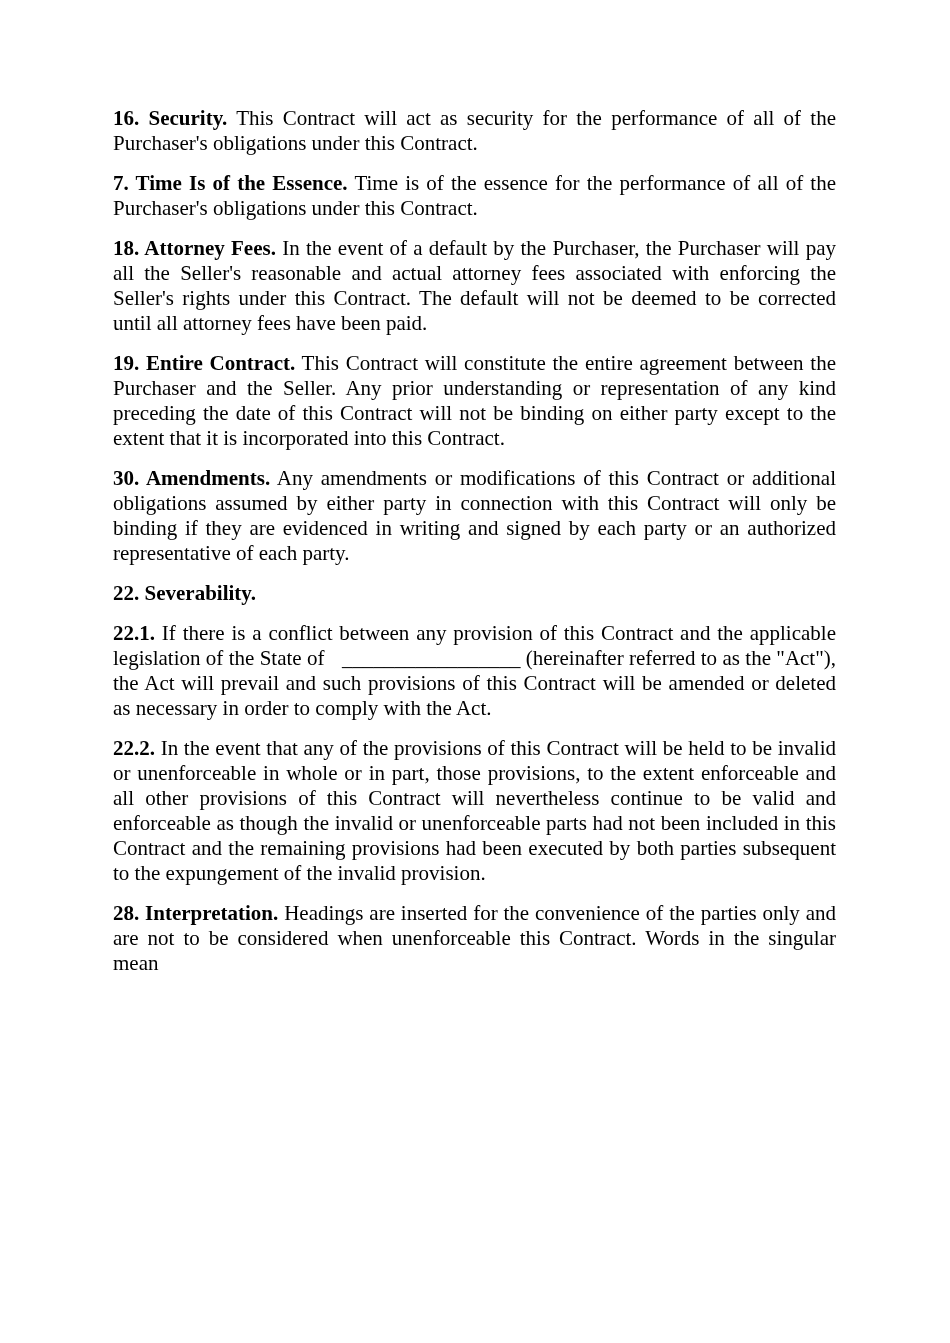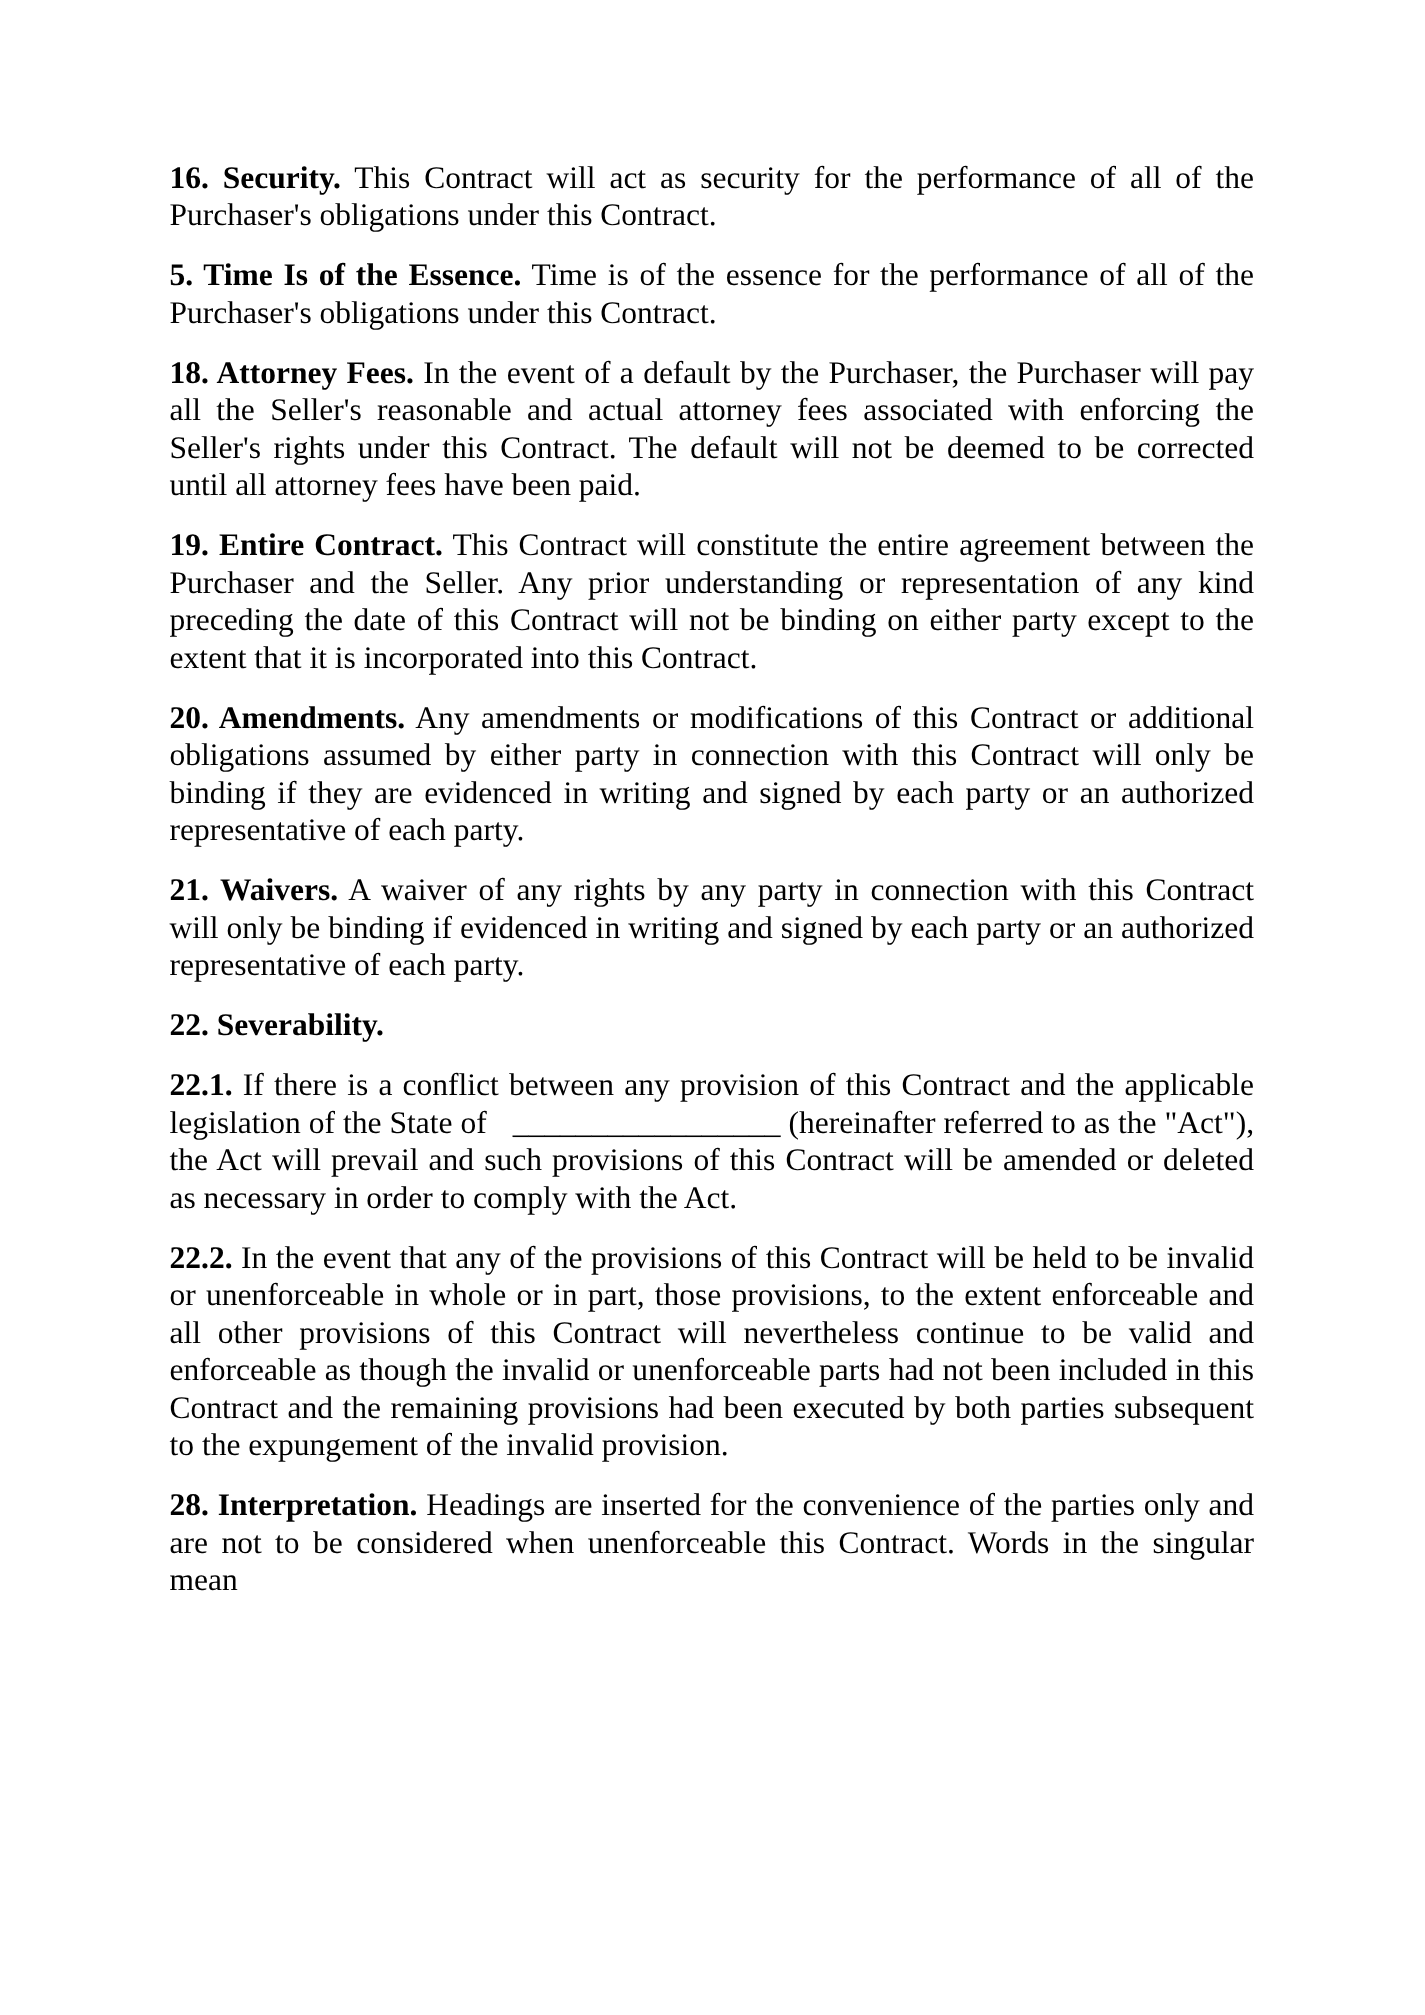--- a/index.html
+++ b/index.html
@@ -35,29 +35,28 @@
     margin-left: 12px;
   }
 </style>
 </head>
 <body>
 
 <div class="page">
 
   <p class="clause"><b class="clause-label">16. Security.</b> <span>This Contract will act as security for the performance of all of the Purchaser's obligations under this Contract.</span></p>
 
-  <p class="clause"><b class="clause-label">5. Time Is of the Essence.</b> <span>Time is of the essence for the performance of all of the Purchaser's obligations under this Contract.</span></p>
+  <p class="clause"><b class="clause-label">7. Time Is of the Essence.</b> <span>Time is of the essence for the performance of all of the Purchaser's obligations under this Contract.</span></p>
 
   <p class="clause"><b class="clause-label">18. Attorney Fees.</b> <span>In the event of a default by the Purchaser, the Purchaser will pay all the Seller's reasonable and actual attorney fees associated with enforcing the Seller's rights under this Contract. The default will not be deemed to be corrected until all attorney fees have been paid.</span></p>
 
   <p class="clause"><b class="clause-label">19. Entire Contract.</b> <span>This Contract will constitute the entire agreement between the Purchaser and the Seller. Any prior understanding or representation of any kind preceding the date of this Contract will not be binding on either party except to the extent that it is incorporated into this Contract.</span></p>
 
-  <p class="clause"><b class="clause-label">20. Amendments.</b> <span>Any amendments or modifications of this Contract or additional obligations assumed by either party in connection with this Contract will only be binding if they are evidenced in writing and signed by each party or an authorized representative of each party.</span></p>
+  <p class="clause"><b class="clause-label">30. Amendments.</b> <span>Any amendments or modifications of this Contract or additional obligations assumed by either party in connection with this Contract will only be binding if they are evidenced in writing and signed by each party or an authorized representative of each party.</span></p>
 
-  <p class="clause"><b class="clause-label">21. Waivers.</b> <span>A waiver of any rights by any party in connection with this Contract will only be binding if evidenced in writing and signed by each party or an authorized representative of each party.</span></p>
 
   <p class="clause"><b class="clause-label">22. Severability.</b></p>
 
   <p class="clause"><b class="clause-label">22.1.</b> <span>If there is a conflict between any provision of this Contract and the applicable legislation of the State of</span> <span class="fill-blank">_________________</span> <span>(hereinafter referred to as the "Act"), the Act will prevail and such provisions of this Contract will be amended or deleted as necessary in order to comply with the Act.</span></p>
 
   <p class="clause"><b class="clause-label">22.2.</b> <span>In the event that any of the provisions of this Contract will be held to be invalid or unenforceable in whole or in part, those provisions, to the extent enforceable and all other provisions of this Contract will nevertheless continue to be valid and enforceable as though the invalid or unenforceable parts had not been included in this Contract and the remaining provisions had been executed by both parties subsequent to the expungement of the invalid provision.</span></p>
 
   <p class="clause justify-last"><b class="clause-label">28. Interpretation.</b> <span>Headings are inserted for the convenience of the parties only and are not to be considered when unenforceable this Contract. Words in the singular mean</span></p>
 
 </div>

